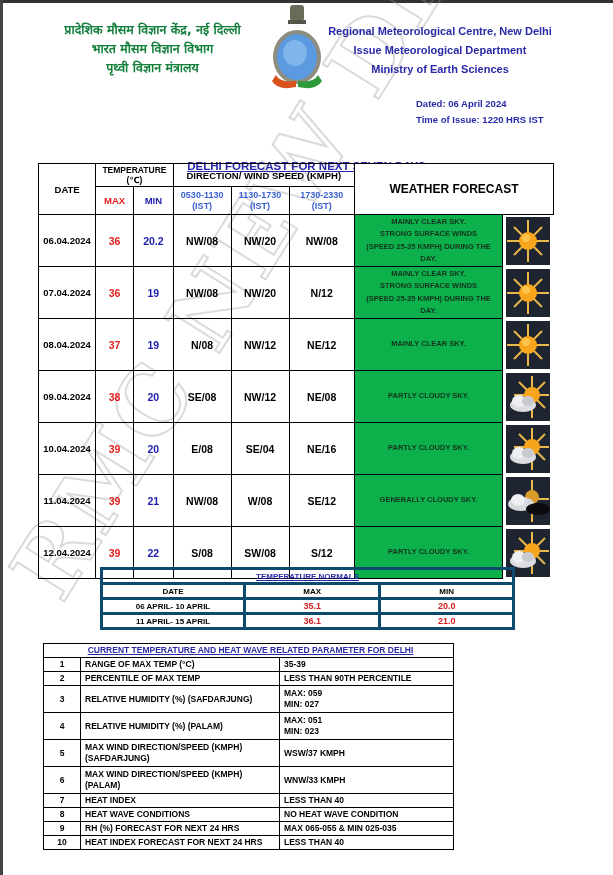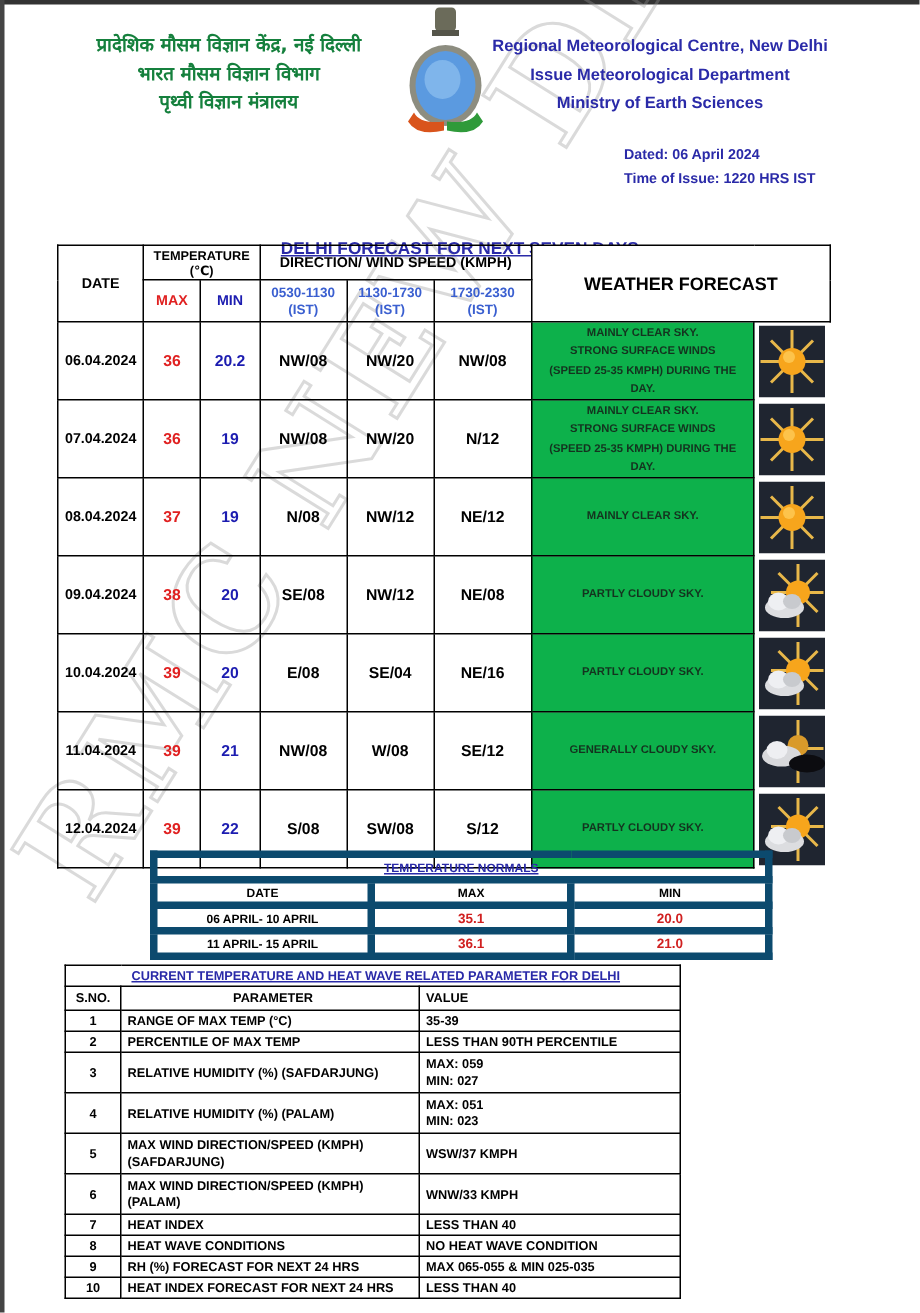--- a/index.html
+++ b/index.html
@@ -33,21 +33,21 @@
   .ft .date { font-size: 9.5px; }
   .ft .val { font-size: 10.5px; }
   .ft .wind { font-size: 10.5px; }
   .ft .wf-head { font-size: 12px; background: #fff; }
   .ft .fc { background: #0db14b; font-size: 7.5px; line-height: 12.5px; color: #14331f; }
   .ft .icon-cell { background: #fff; border: none; border-left: 1px solid #000; padding: 2px 0 1px 3px; }
   .wicon { width: 44px; height: 48px; display: block; }
 
   
   .nt { left: 100px; top: 567px; width: 415px; font-size: 8px; }
-  .nt td { border: 5px solid #0c4a6e; text-align: center; font-weight: bold; height: 12px; padding: 0; }
+  .nt td { border: 3px solid #0c4a6e; text-align: center; font-weight: bold; height: 12px; padding: 0; }
   .nt .cap { color: #2a2aa8; text-decoration: underline; }
   .nt .red { color: #d02020; font-size: 9px; }
 
   
   .pt { left: 43px; top: 643px; width: 411px; font-size: 8.5px; }
   .pt td { border: 1px solid #000; font-weight: bold; padding: 0 0 0 4px; height: 13px; line-height: 11px; }
   .pt .cap { color: #2a2aa8; text-decoration: underline; text-align: center; }
   .pt .sno { text-align: center; padding: 0; width: 36px; }
   .pt .par { width: 194px; }
 
@@ -314,25 +314,20 @@
     <td class="red">21.0</td>
   </tr>
 </tbody>
   </table>
 
 <table class="pt">
   <tbody>
       <tr>
         <td colspan="3" class="cap">CURRENT TEMPERATURE AND HEAT WAVE RELATED PARAMETER FOR DELHI</td>
       </tr>
-  <tr style="height:16px">
-    <td class="sno">S.NO.</td>
-    <td class="par" style="text-align:center">PARAMETER</td>
-    <td>VALUE</td>
-  </tr>
   </tbody>
     <tbody id="pt-body">
       <tr style="height: 13px;">
         <td class="sno">1</td>
         <td class="par">
           <div>RANGE OF MAX TEMP (°C)</div>
         </td>
         <td>
           <div>35-39</div>
         </td>

